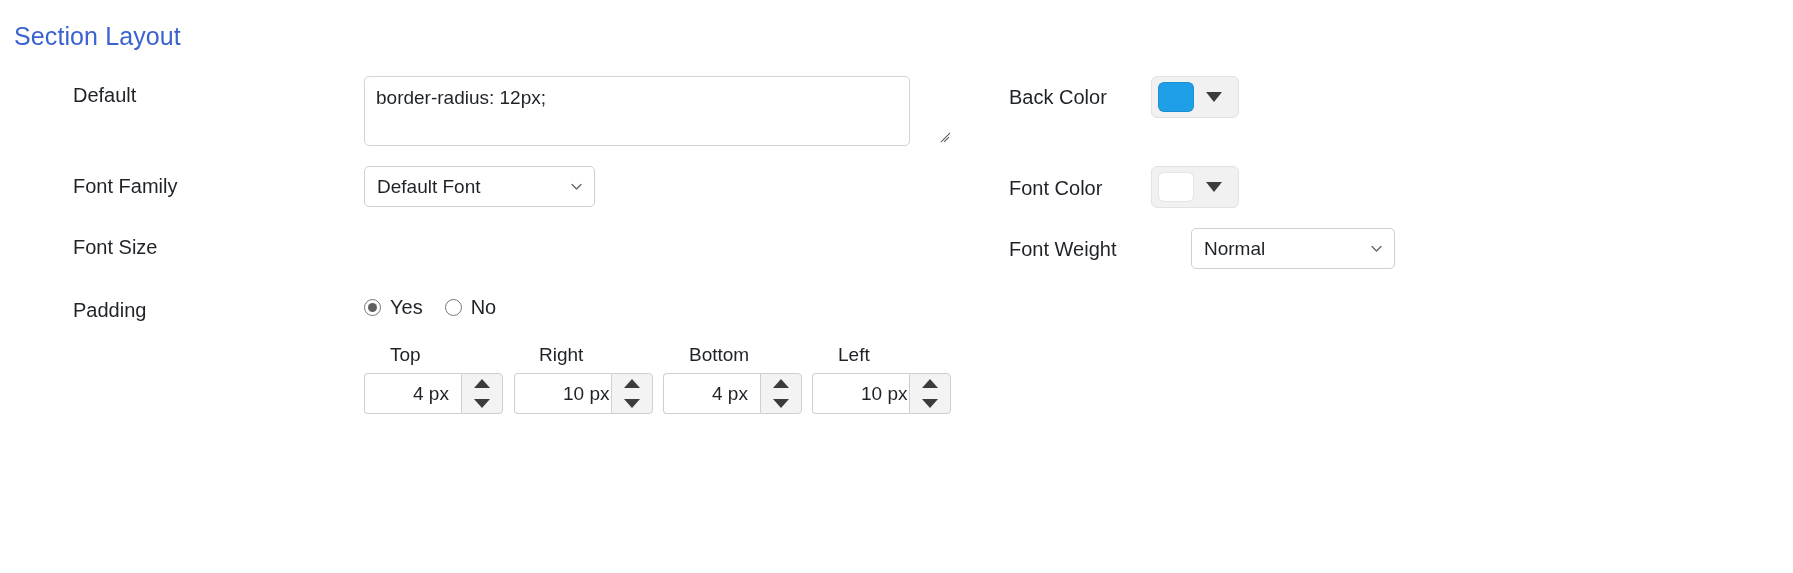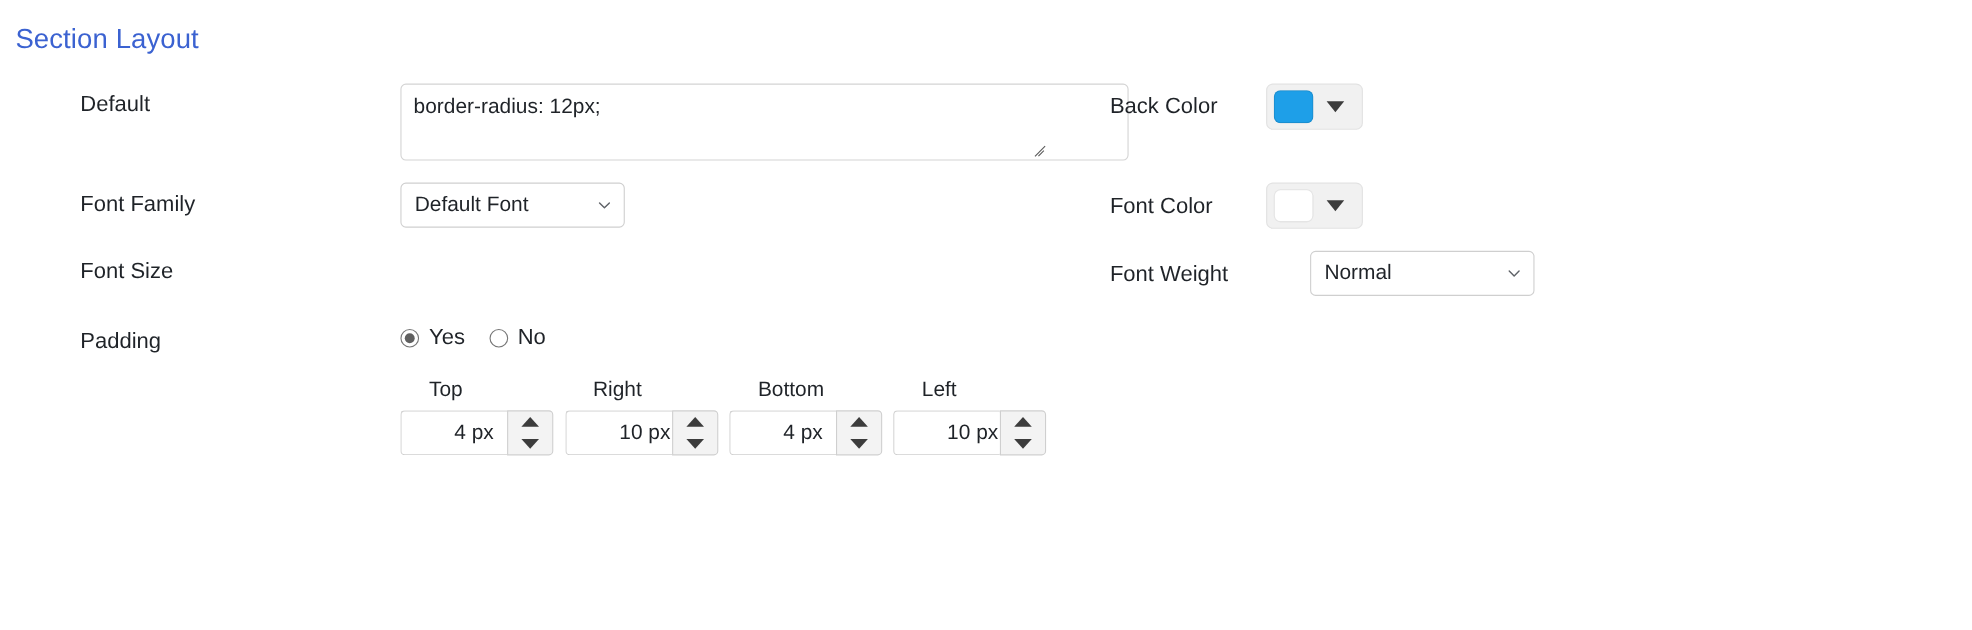--- a/index.html
+++ b/index.html
@@ -38,21 +38,21 @@
     font-size: 20px;
     color: #1f2328;
     white-space: nowrap;
   }
 
   
   .textarea-box {
     position: absolute;
     left: 364px;
     top: 76px;
-    width: 662px;
+    width: 546px;
     height: 70px;
     border: 1px solid #d4d4d4;
     border-radius: 5px;
     background: #fff;
     box-sizing: border-box;
     font-family: "Liberation Sans", sans-serif;
     font-size: 19px;
     color: #1f2328;
     padding: 9px 11px;
     resize: none;
@@ -107,21 +107,21 @@
     top: 50%;
     width: 13px;
     height: 13px;
     margin-top: -7px;
   }
   .select-box .chevron svg { display: block; }
 
   #font-family-select {
     left: 364px;
     top: 166px;
-    width: 204px;
+    width: 231px;
     height: 41px;
   }
   #font-weight-select {
     left: 1151px;
     top: 228px;
     width: 204px;
     height: 41px;
     margin-left: 40px;
   }
 

